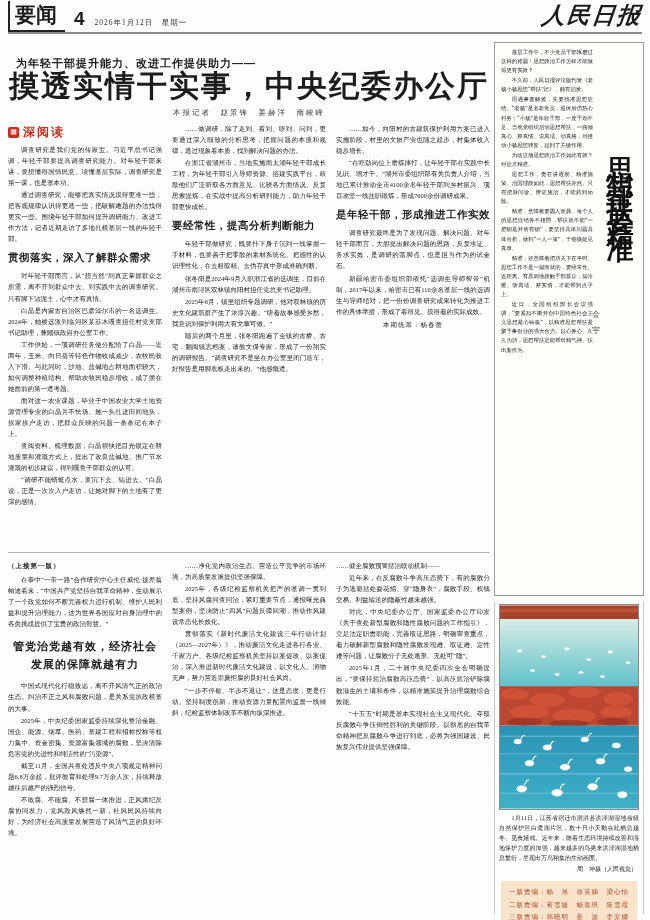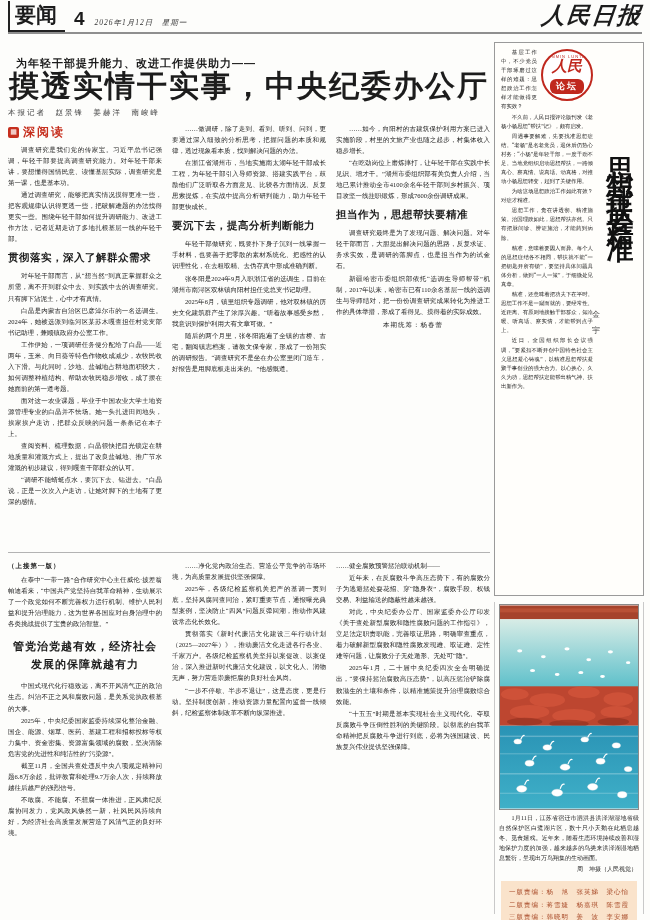--- a/index.html
+++ b/index.html
@@ -12,35 +12,35 @@
   
   #header {
     position:absolute; left:8px; top:6px; width:634px; height:28px;
     border-bottom:2px solid #8f8f8f; display:flex; align-items:flex-end;
   }
   .section-name {
     font-family:"Liberation Sans", sans-serif; font-size:21px; font-weight:900;
     border-left:2px solid #222; border-bottom:2px solid #222; padding:0 8px 1px 5px;
   }
   .page-no { font-family:"Liberation Sans", sans-serif; font-size:19px; font-weight:700; margin:0 0 2px 9px; }
-  .date-line { font-size:7.5px; color:#333; margin:0 0 4px 10px; letter-spacing:1px;font-style:italic; }
+  .date-line { font-size:7.5px; color:#333; margin:0 0 4px 10px; letter-spacing:1px; }
   .masthead {
     margin-left:auto; font-size:23px; font-weight:900; font-style:italic;
     letter-spacing:2px; padding-bottom:1px; transform:skewX(-6deg);
   }
   
   .kicker {
     position:absolute; left:16px; top:56px; width:470px;
     font-family:"Liberation Sans", sans-serif; font-size:11px; font-weight:700; letter-spacing:1px;
   }
   .headline {
     position:absolute; left:8px; top:66px; width:482px; text-align:center;
     font-family:"Liberation Sans", sans-serif; font-size:30px; font-weight:900; letter-spacing:2px;
   }
-  .byline { position:absolute; left:8px; top:108px; width:482px; text-align:left; font-size:7.5px; color:#444; letter-spacing:2px; }
+  .byline { position:absolute; left:8px; top:108px; width:482px; text-align:center; font-size:7.5px; color:#444; letter-spacing:2px; }
   #top-cols { position:absolute; left:8px; top:123px; width:482px; height:423px; display:flex; gap:10px; }
   .tcol { width:154px; height:100%; overflow:hidden; }
   .tiny { font-size:6.5px; line-height:1.7; text-align:justify; text-indent:2em; margin-bottom:1px; }
   .tiny.noindent { text-indent:0; }
   .col-h {
     font-family:"Liberation Sans", sans-serif; font-size:10.5px; font-weight:900;
     letter-spacing:0.5px; margin:7px 0 5px;
   }
   .badge-row { display:flex; align-items:center; gap:4px; margin:1px 0 3px; }
   .badge-icon { width:11px; height:11px; background:#c62f1e; color:#fff; font-size:7px; line-height:11px; text-align:center; border-radius:2px; }
@@ -115,43 +115,38 @@
       <p class="tiny">对年轻干部而言，从“想当然”到真正掌握群众之所需，离不开到群众中去、到实践中去的调查研究。只有脚下沾泥土，心中才有真情。</p>
       <p class="tiny">白晶是内蒙古自治区巴彦淖尔市的一名选调生。2024年，她被选派到临河区某苏木嘎查担任村党支部书记助理，兼顾镇政府办公室工作。</p>
       <p class="tiny">工作伊始，一项调研任务便分配给了白晶——近两年，玉米、向日葵等特色作物收成减少，农牧民收入下滑。与此同时，沙地、盐碱地占耕地面积较大，如何调整种植结构、帮助农牧民稳步增收，成了摆在她面前的第一道考题。</p>
       <p class="tiny">面对这一农业课题，毕业于中国农业大学土地资源管理专业的白晶并不怯场。她一头扎进田间地头，挨家挨户走访，把群众反映的问题一条条记在本子上。</p>
       <p class="tiny">查阅资料、梳理数据，白晶很快把目光锁定在耕地质量和灌溉方式上，提出了改良盐碱地、推广节水灌溉的初步建议，得到嘎查干部群众的认可。</p>
       <p class="tiny">“调研不能蜻蜓点水，要沉下去、钻进去。”白晶说，正是一次次入户走访，让她对脚下的土地有了更深的感情。</p>
     </div>
     <div class="tcol">
       <p class="tiny">……做调研，除了走到、看到、听到、问到，更要通过深入细致的分析思考，把握问题的本质和规律，透过现象看本质，找到解决问题的办法。</p>
       <p class="tiny">在浙江省湖州市，当地实施南太湖年轻干部成长工程，为年轻干部引入导师资源、搭建实践平台，鼓励他们广泛听取各方面意见、比较各方面情况、反复思索提炼，在实战中提高分析研判能力，助力年轻干部更快成长。</p>
-      <div class="col-h">要沉下去，提高分析判断能力</div>
+      <div class="col-h">要经常性，提高分析判断能力</div>
       <p class="tiny">年轻干部做研究，既要扑下身子沉到一线掌握一手材料，也要善于把零散的素材系统化、把感性的认识理性化，在去粗取精、去伪存真中形成准确判断。</p>
       <p class="tiny">张冬阳是2024年9月入职浙江省的选调生，目前在湖州市南浔区双林镇向阳村担任党总支书记助理。</p>
       <p class="tiny">2025年6月，镇里组织专题调研，他对双林镇的历史文化建筑群产生了浓厚兴趣。“听着故事感受乡愁，我意识到保护利用大有文章可做。”</p>
       <p class="tiny">随后的两个月里，张冬阳跑遍了全镇的古桥、古宅，翻阅镇志档案，请教文保专家，形成了一份翔实的调研报告。“调查研究不是坐在办公室里闭门造车，好报告是用脚底板走出来的。”他感慨道。</p>
     </div>
     <div class="tcol">
       <p class="tiny">……如今，向阳村的古建筑保护利用方案已进入实施阶段，村里的文旅产业也随之起步，村集体收入稳步增长。</p>
       <p class="tiny">“在吃劲岗位上磨炼摔打，让年轻干部在实践中长见识、增才干。”湖州市委组织部有关负责人介绍，当地已累计推动全市4100余名年轻干部到乡村振兴、项目攻坚一线挂职锻炼，形成7600余份调研成果。</p>
-      <div class="col-h">担当作为，思想帮扶要精准</div>
+      <div class="col-h">是年轻干部，形成推进工作实效</div>
       <p class="tiny">调查研究最终是为了发现问题、解决问题。对年轻干部而言，大胆提出解决问题的思路，反复求证、务求实效，是调研的落脚点，也是担当作为的试金石。</p>
       <p class="tiny">新疆哈密市委组织部依托“选调生导师帮带”机制，2017年以来，哈密市已有110余名基层一线的选调生与导师结对，把一份份调查研究成果转化为推进工作的具体举措，形成了看得见、摸得着的实际成效。</p>
       <div class="col-footer">本期统筹：杨春蕾</div>
     </div>
   </div>
 
   <div id="forum">
     <div class="forum-main">
-      <div class="forum-logo">
-        <div class="logo-arc">RENMIN LUNTAN</div>
-        <div class="logo-rm">人民</div>
-        <div class="logo-lt">论坛</div>
-      </div>
       <p class="ftiny">基层工作中，不少党员干部琢磨过这样的难题：思想政治工作怎样才能做得更有实效？</p>
       <p class="ftiny">不久前，人民日报评论版刊发《老杨小杨思想“帮扶”记》，颇有启发。</p>
       <p class="ftiny">周遇事要解难，先要找准思想症结。“老杨”是名老党员，退休后仍热心村务；“小杨”是年轻干部，一度干劲不足。当地党组织启动思想帮扶，一路倾真心、察真情、说真话、动真格，对推动小杨思想转变，起到了关键作用。</p>
       <p class="ftiny">为啥这场思想政治工作如此有效？对症才精准。</p>
       <p class="ftiny">思想工作，贵在讲透彻、精准施策。治国理政如此，思想帮扶亦然。只有把脉问诊、辨证施治，才能药到病除。</p>
       <p class="ftiny">精准，意味着要因人而异。每个人的思想症结各不相同，帮扶就不能“一把钥匙开所有锁”，要坚持具体问题具体分析，做到“一人一策”，于细微处见真章。</p>
       <p class="ftiny">精准，还意味着把功夫下在平时。思想工作不是一蹴而就的，要经常性、近距离、有原则地接触干部群众，知冷暖、听真话、察实情，才能帮到点子上。</p>
       <p class="ftiny">近日，全国组织部长会议强调，“要紧扣不断开创中国特色社会主义思想凝心铸魂”，以精准思想帮扶凝聚干事创业的强大合力。以心换心、久久为功，思想帮扶定能帮出精气神、扶出新作为。</p>
     </div>
     <div class="forum-side">

